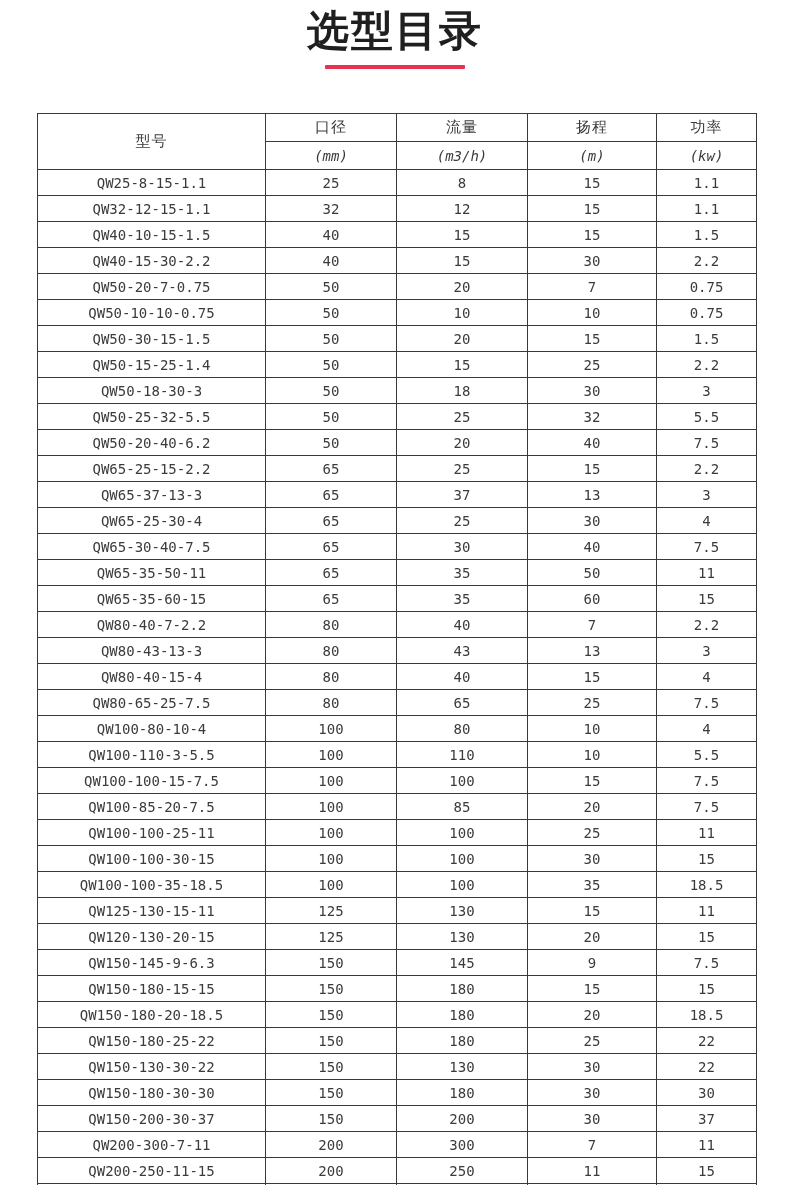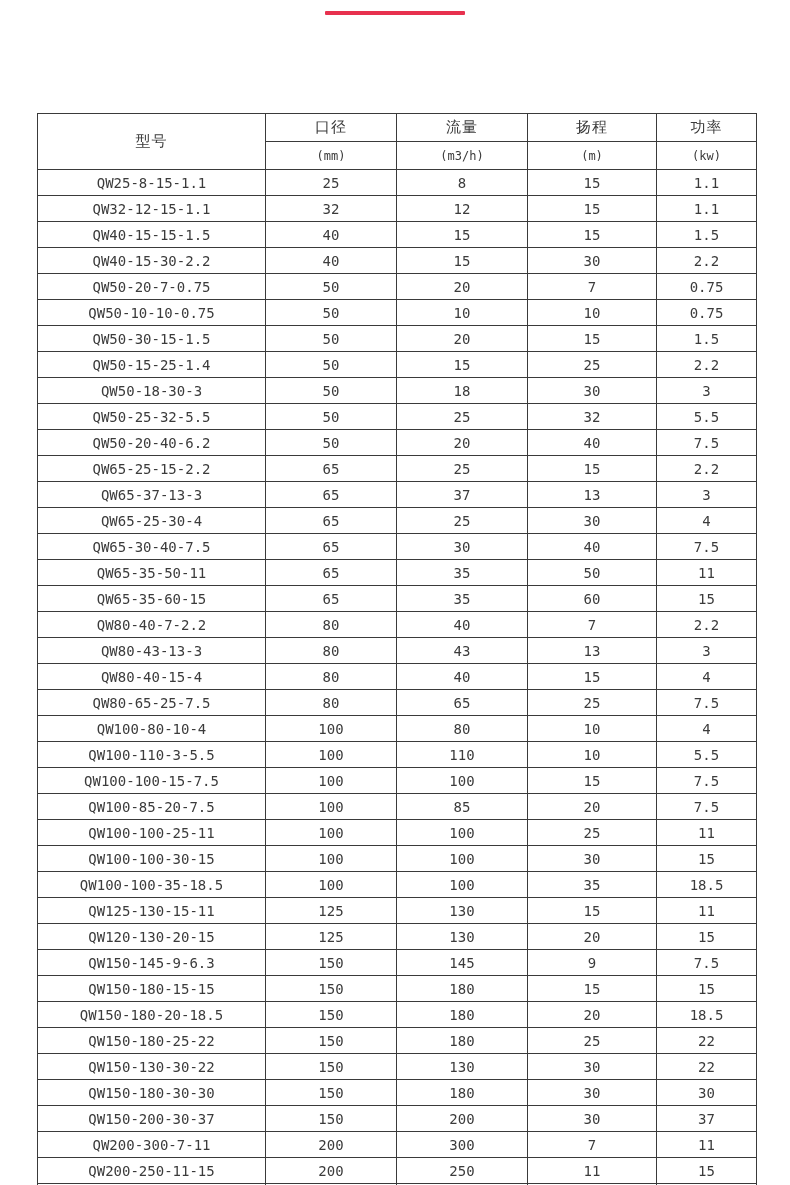--- a/index.html
+++ b/index.html
@@ -49,36 +49,38 @@
   }
   table.catalog th {
     font-weight: normal;
     font-size: 15px;
     height: 28px;
     color: #3b3b3b;
     letter-spacing: 1px;
   }
   table.catalog th.unit {
     font-family: "DejaVu Sans Mono", monospace;
-    font-size: 12px;
+    font-size: 14px;
     letter-spacing: 0;
+    font-style: italic;
   }
   table.catalog td {
     font-family: "DejaVu Sans Mono", monospace;
     font-size: 14px;
     height: 26px;
     color: #3b3b3b;
   }
   tr.partial td { height: 26px; border-bottom: none; }
 </style>
 </head>
 <body>
 
 <div class="page">
 
+  <div class="title">选型目录</div>
   <div class="divider" style="background: rgb(231, 49, 78);"></div>
 
   <table class="catalog">
     <colgroup>
       <col style="width:228px">
       <col style="width:131px">
       <col style="width:131px">
       <col style="width:129px">
       <col style="width:100px">
     </colgroup>
@@ -106,21 +108,21 @@
           <td>1.1</td>
         </tr>
         <tr>
           <td>QW32-12-15-1.1</td>
           <td>32</td>
           <td>12</td>
           <td>15</td>
           <td>1.1</td>
         </tr>
         <tr>
-          <td>QW40-15-15-1.5</td>
+          <td>QW40-10-15-1.5</td>
           <td>40</td>
           <td>15</td>
           <td>15</td>
           <td>1.5</td>
         </tr>
         <tr>
           <td>QW40-15-30-2.2</td>
           <td>40</td>
           <td>15</td>
           <td>30</td>

